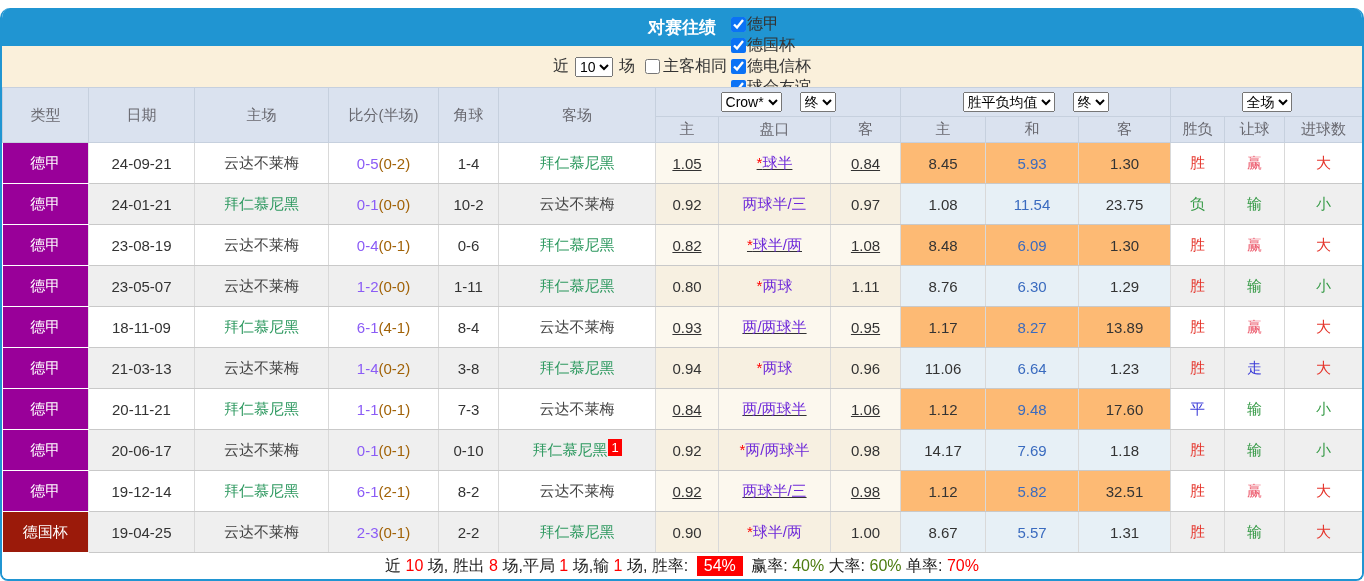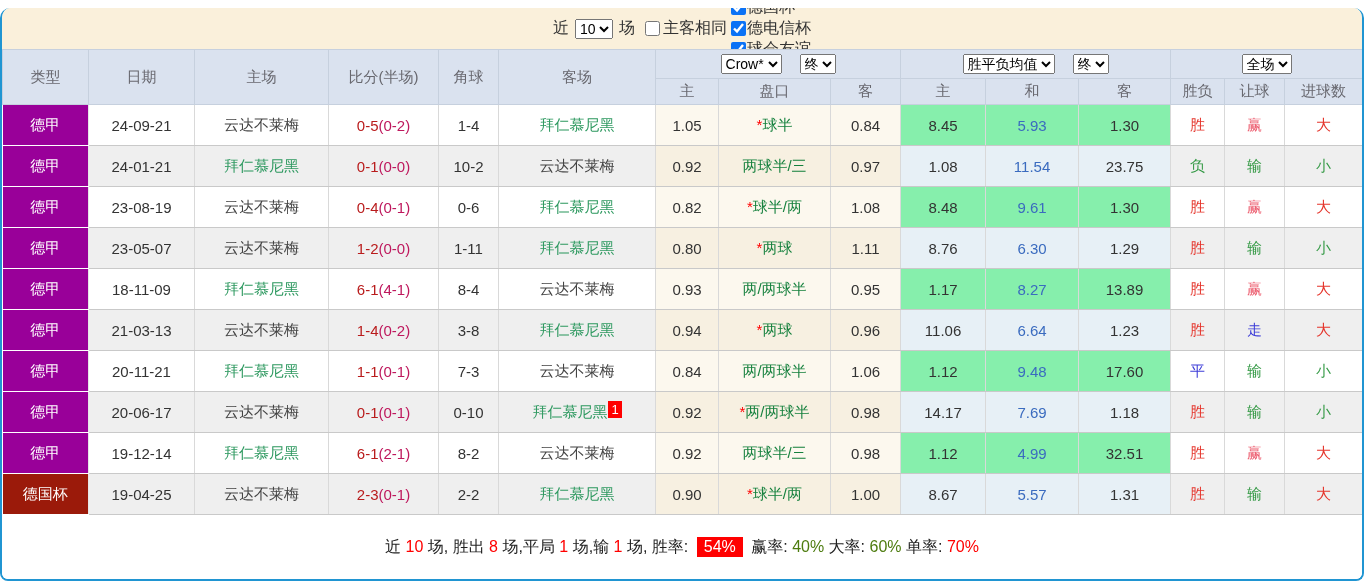--- a/index.html
+++ b/index.html
@@ -24,46 +24,47 @@
   .selwrap{display:flex;align-items:flex-end;justify-content:center;gap:18px;}
   tbody td{height:40px;text-align:center;font-size:15px;color:#333;
            border-right:1px solid #d9d9d9;border-bottom:1px solid #c9c9c9;padding:0;overflow:hidden;}
   tr.even td{background:#efefef;}
   tr.odd td{background:#ffffff;}
   td.type{color:#fff;border-bottom:1px solid #fff;border-right:1px solid #e6e6e6;}
   td.type.purple{background:#990099 !important;}
   td.type.darkred{background:#9b1a0a !important;}
   td.team-green{color:#2e9960;}
   td.team-dark{color:#444;}
-  tr.odd td.col-odds{background:#fcf8ee;}
+  tr.odd td.col-odds{background:#fcf8ee;text-decoration:underline;}
   tr.even td.col-odds{background:#f7f0e1;}
-  tr.odd td.col-avg{background:#86efac;}
+  tr.odd td.col-avg{background:#fdba74;}
   tr.even td.col-avg{background:#e7f0f6;}
-  .score-main{color:#b91c1c;}
-  .score-ht{color:#be185d;}
+  .score-main{color:#8b5cf6;}
+  .score-ht{color:#a16207;}
   .star{color:#ff0000;}
-  .hcap{color:#15803d;}
+  .hcap{color:#6d28d9;}
   .c-red{color:#e5352c;}
   .c-pink{color:#ec5a6c;}
   .c-green{color:#339944;}
   .c-blue{color:#3c3cd8;}
   td.avg-draw{color:#3a6bbf;}
   .summary{flex:1;display:flex;align-items:center;justify-content:center;font-size:16px;color:#222;
            background:#fff;}
   .summary span{white-space:pre;}
   .s-red{color:#ff0000;}
   .s-blue{color:#4d7c0f;}
   .s-badge{background:#ff0000;color:#fff;padding:1px 7px;margin:0 4px;}
   .badge1{display:inline-block;background:#ff0000;color:#fff;font-size:13px;line-height:17px;
           padding:0 3px;margin-left:1px;position:relative;top:-3px;}
 </style>
 </head>
 <body>
 
 <div class="frame">
+  <div class="titlebar">对赛往绩</div>
 
   <div class="filterbar">
     <span>近</span>
     <select>
       <option>10</option>
     </select>
     <span>场</span>
     <input type="checkbox" style="">
     <span>主客相同</span>
     <span id="league-filters">
@@ -185,21 +186,21 @@
           <td class="type purple">德甲</td>
           <td>23-08-19</td>
           <td class="team-dark">云达不莱梅</td>
           <td><span class="score-main">0-4</span><span class="score-ht">(0-1)</span></td>
           <td>0-6</td>
           <td class="team-green">拜仁慕尼黑</td>
           <td class="col-odds">0.82</td>
           <td class="col-odds"><span class="star">*</span><span class="hcap">球半/两</span></td>
           <td class="col-odds">1.08</td>
           <td class="col-avg">8.48</td>
-          <td class="col-avg avg-draw">9.61</td>
+          <td class="col-avg avg-draw">6.09</td>
           <td class="col-avg">1.30</td>
           <td class="c-red">胜</td>
           <td class="c-pink">赢</td>
           <td class="c-red">大</td>
         </tr>
         <tr class="even">
           <td class="type purple">德甲</td>
           <td>23-05-07</td>
           <td class="team-dark">云达不莱梅</td>
           <td><span class="score-main">1-2</span><span class="score-ht">(0-0)</span></td>
@@ -287,21 +288,21 @@
           <td class="type purple">德甲</td>
           <td>19-12-14</td>
           <td class="team-green">拜仁慕尼黑</td>
           <td><span class="score-main">6-1</span><span class="score-ht">(2-1)</span></td>
           <td>8-2</td>
           <td class="team-dark">云达不莱梅</td>
           <td class="col-odds">0.92</td>
           <td class="col-odds"><span class="hcap">两球半/三</span></td>
           <td class="col-odds">0.98</td>
           <td class="col-avg">1.12</td>
-          <td class="col-avg avg-draw">4.99</td>
+          <td class="col-avg avg-draw">5.82</td>
           <td class="col-avg">32.51</td>
           <td class="c-red">胜</td>
           <td class="c-pink">赢</td>
           <td class="c-red">大</td>
         </tr>
         <tr class="even">
           <td class="type darkred">德国杯</td>
           <td>19-04-25</td>
           <td class="team-dark">云达不莱梅</td>
           <td><span class="score-main">2-3</span><span class="score-ht">(0-1)</span></td>

